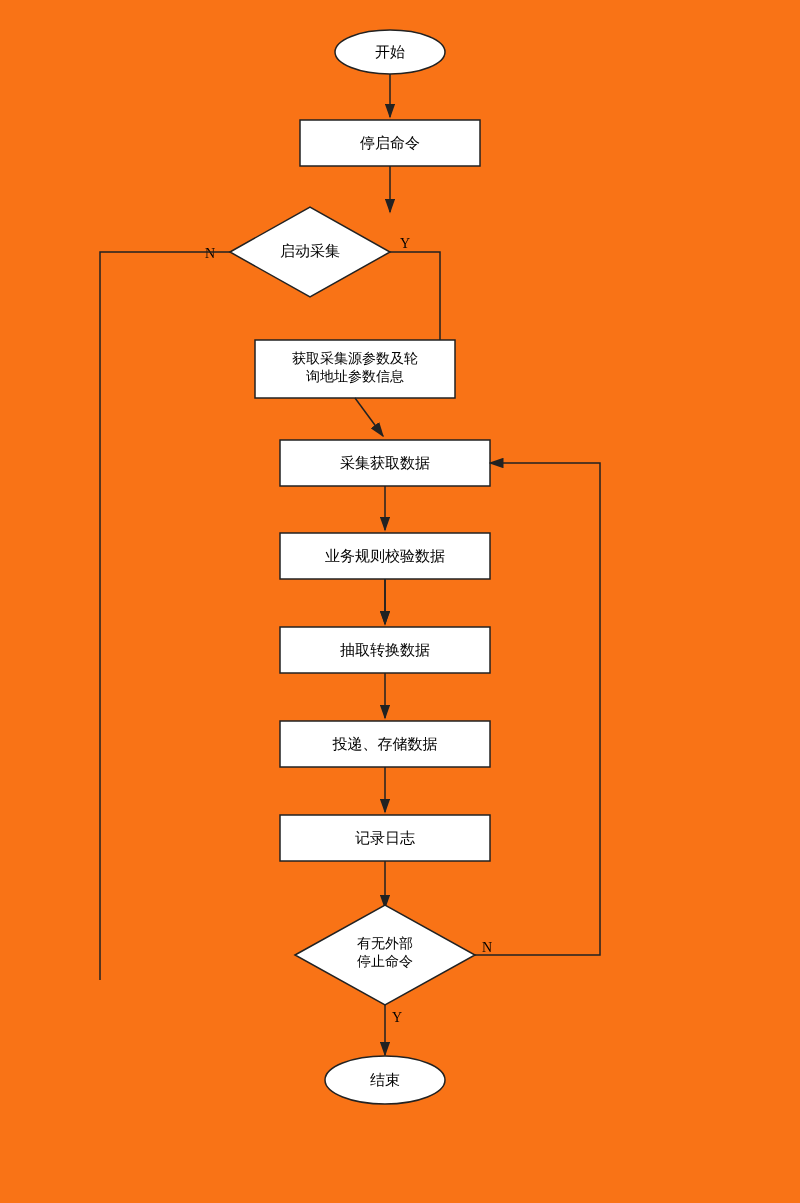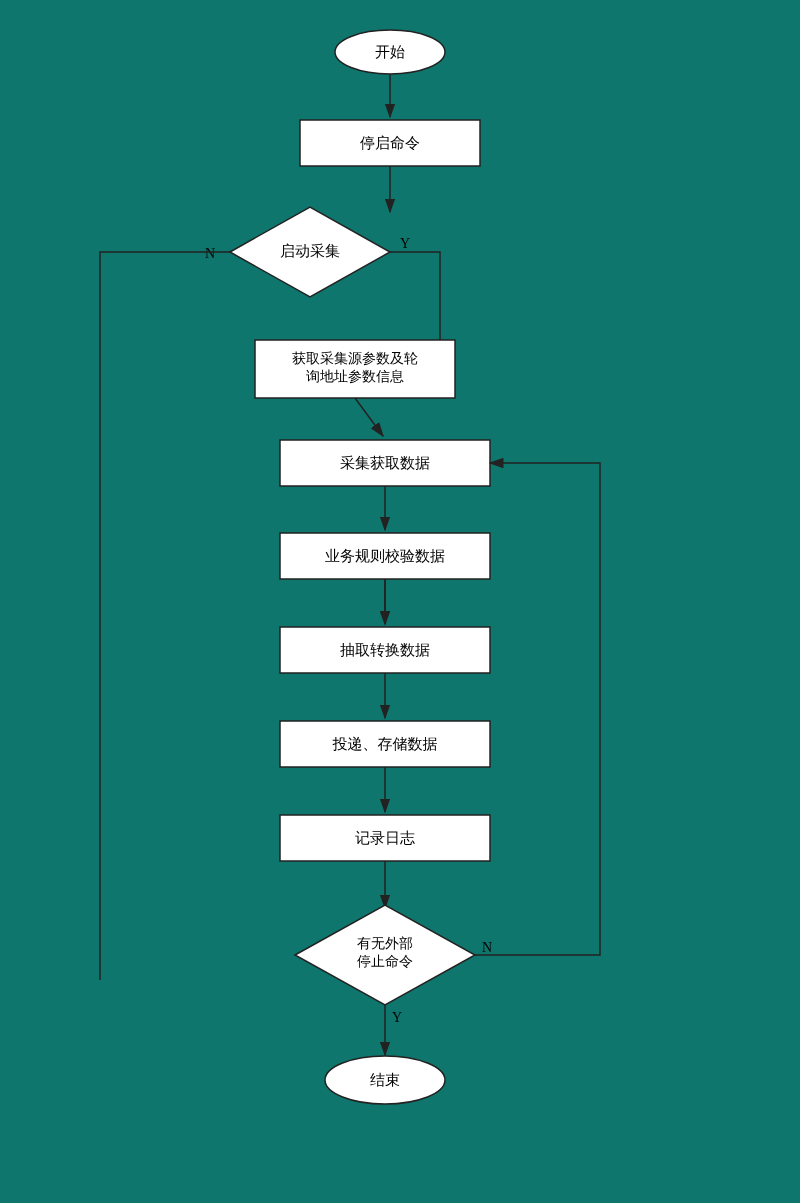--- a/index.html
+++ b/index.html
@@ -10,21 +10,21 @@
       font-family: "SimSun", "宋体", serif;
       font-size: 14px;
       display: flex;
       justify-content: center;
       align-items: flex-start;
     }
     .diagram-container {
       position: relative;
       width: 800px;
       height: 1203px;
-      background: #0f766e;
+      background: #f97316;
     }
     svg {
       position: absolute;
       top: 0; left: 0;
       width: 800px;
       height: 1203px;
     }
     
   </style>
 </head>

